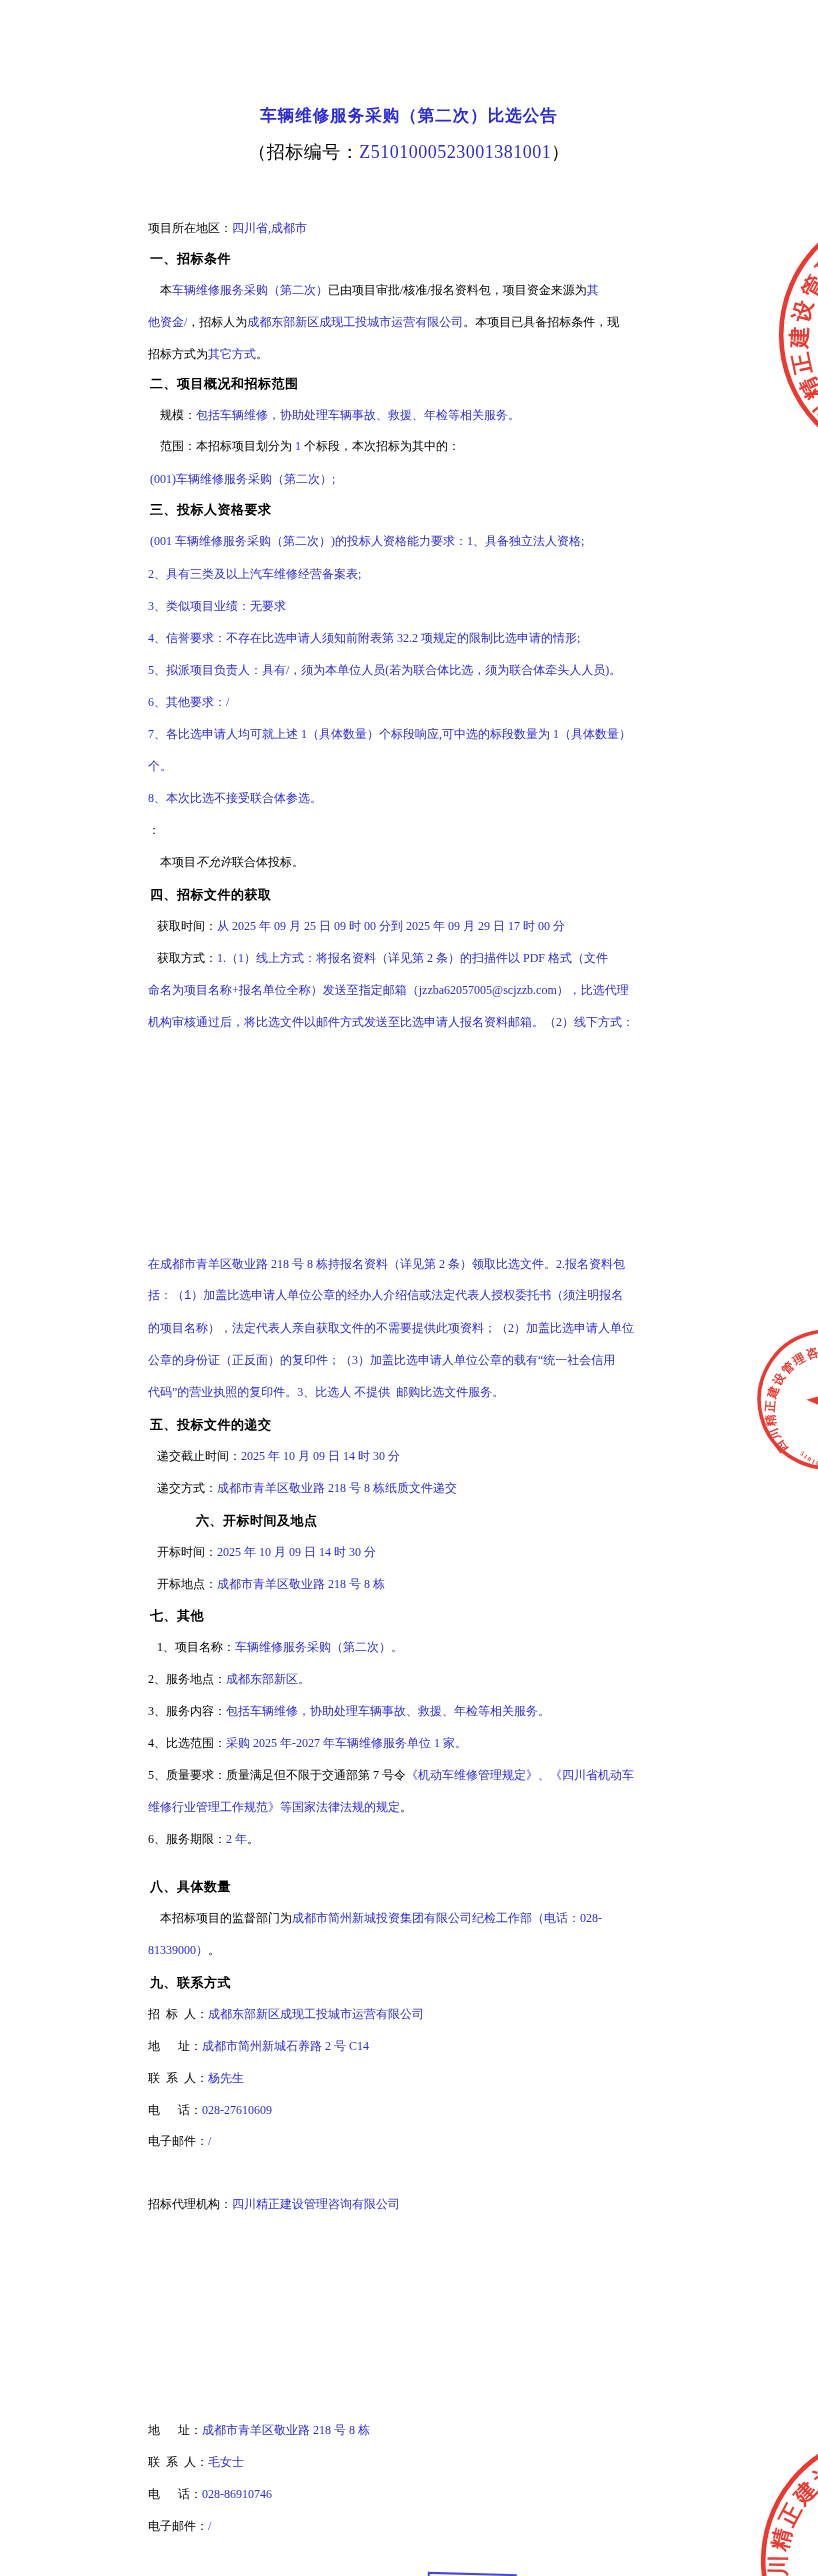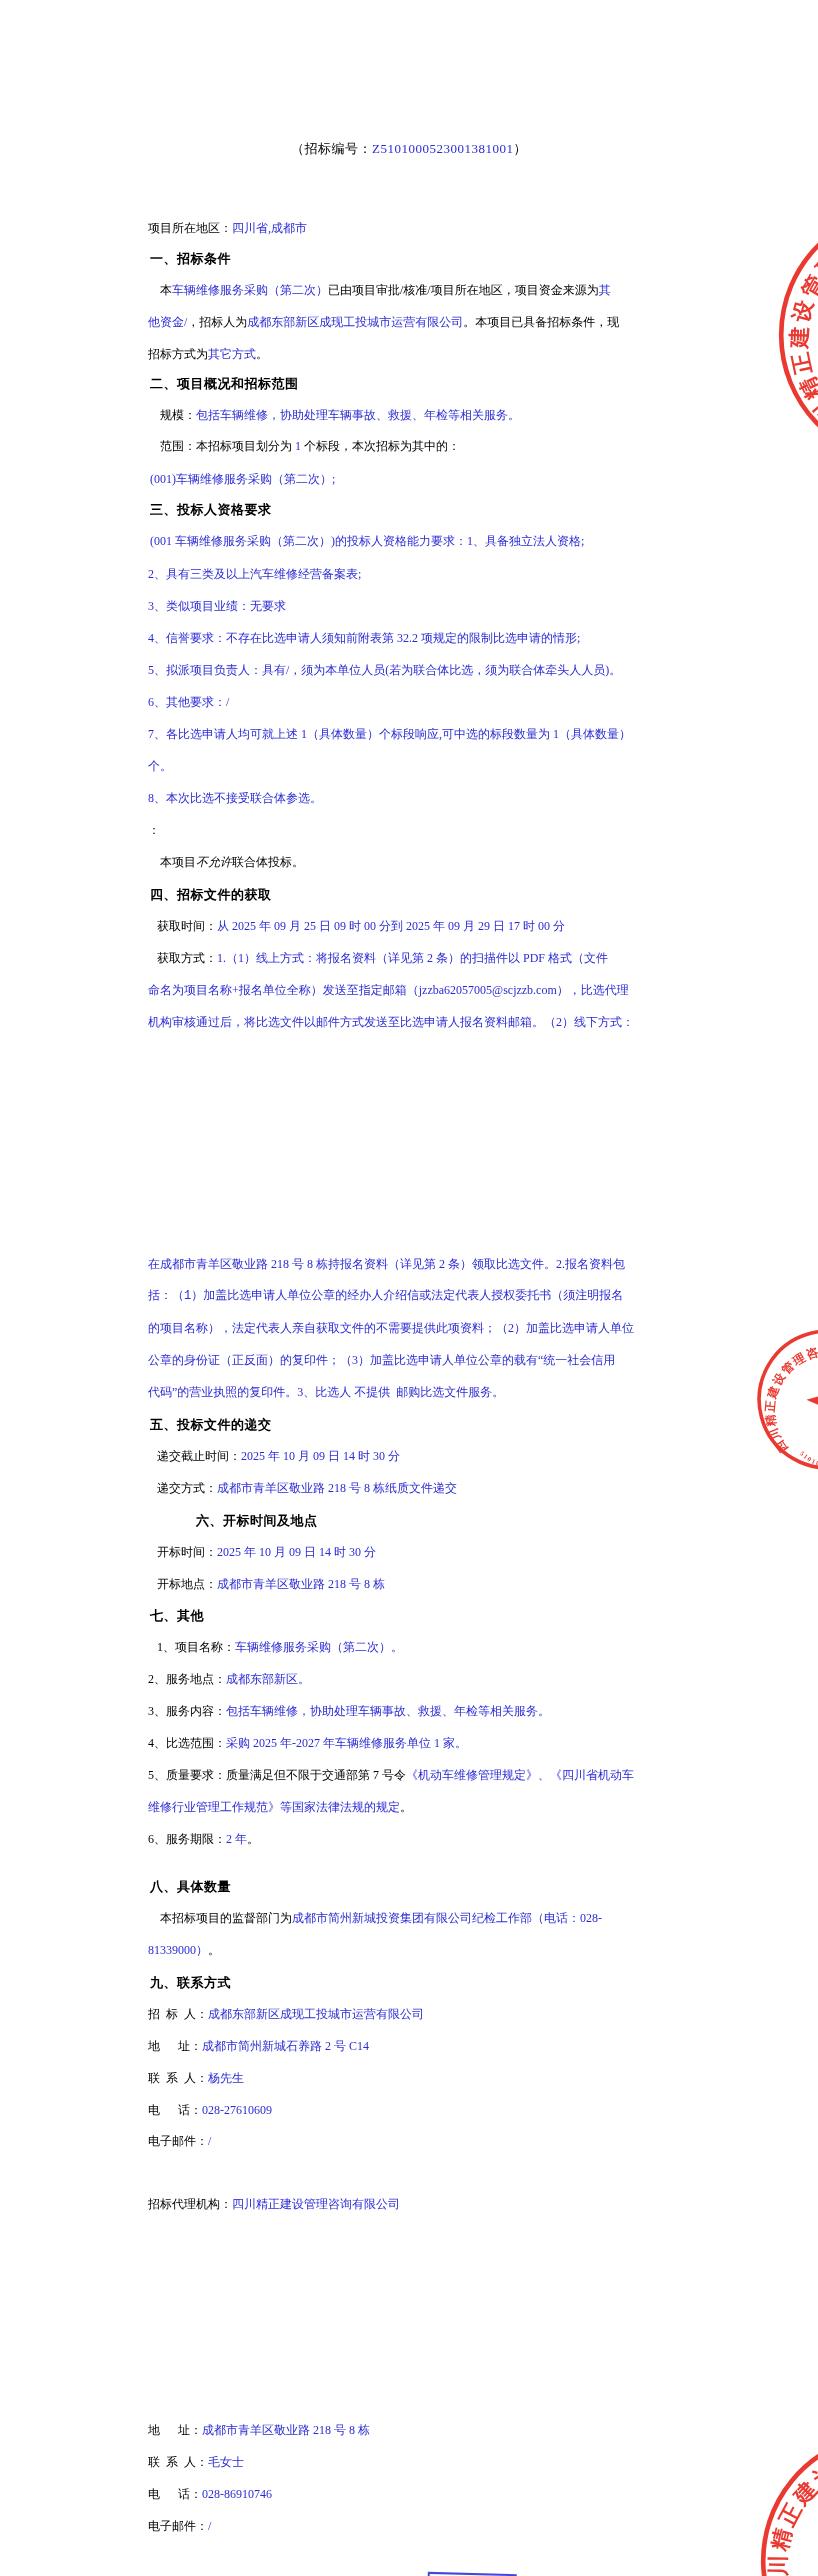--- a/index.html
+++ b/index.html
@@ -6,46 +6,47 @@
   #page{position:relative;width:818px;height:3468px;background:#ffffff;overflow:hidden;
         font-family:"Liberation Serif",serif;color:#000;}
   .line{position:absolute;font-size:12px;line-height:15.5px;white-space:pre;}
   .line.heading{font-size:13px;font-weight:bold;letter-spacing:0.5px;}
   .seg-b{color:#2b2bd5;}
   .seg-bi{color:#000000;font-style:italic;}
   .seg-k{color:#000;}
   #doc-title{position:absolute;top:105px;left:0;width:818px;text-align:center;
              font-size:16.5px;font-weight:bold;color:#2b2bd5;letter-spacing:1px;}
   #doc-subtitle{position:absolute;top:140px;left:0;width:818px;text-align:center;
-             font-size:13px;color:#000;letter-spacing:0.5px;}
+             font-size:18px;color:#000;letter-spacing:0.5px;}
   #doc-subtitle .seg-b{font-weight:normal;}
   
   #personnel-stamp{position:absolute;left:427px;top:2573px;width:89px;height:62px;
       border:2.1px solid rgba(35,35,221,.85);transform:rotate(1.5deg);
       color:rgba(35,35,221,.92);font-weight:bold;font-size:6px;line-height:11px;
       white-space:nowrap;padding:1.5px 1px 0 2.1px;box-sizing:border-box;
       mix-blend-mode:multiply;z-index:5;}
   
   .seal{position:absolute;mix-blend-mode:multiply;opacity:.92;z-index:6;pointer-events:none;}
   .sealring{fill:none;stroke:#e8281e;}
   .sealfill{fill:#e8281e;}
   .sealtext{fill:#e8281e;font-weight:bold;font-family:"Liberation Serif",serif;}
 </style>
 </head>
 <body>
 
 <div id="page">
 
+  <div id="doc-title">车辆维修服务采购（第二次）比选公告</div>
 
   <div id="doc-subtitle"><span class="seg-k">（招标编号：</span><span class="seg-b">Z5101000523001381001</span><span class="seg-k">）</span></div>
 
   <div id="doc-lines">
       <div class="line" style="top: 221px; left: 148px;"><span class="seg-k">项目所在地区：</span><span class="seg-b">四川省,成都市</span></div>
       <div class="line heading" style="top: 251px; left: 150px;"><span class="seg-k">一、招标条件</span></div>
-      <div class="line" style="top: 283px; left: 160px;"><span class="seg-k">本</span><span class="seg-b">车辆维修服务采购（第二次）</span><span class="seg-k">已由项目审批/核准/项目所在地区，项目资金来源为</span><span class="seg-b">其</span></div>
+      <div class="line" style="top: 283px; left: 160px;"><span class="seg-k">本</span><span class="seg-b">车辆维修服务采购（第二次）</span><span class="seg-k">已由项目审批/核准/报名资料包，项目资金来源为</span><span class="seg-b">其</span></div>
       <div class="line" style="top: 315px; left: 148px;"><span class="seg-b">他资金/</span><span class="seg-k">，招标人为</span><span class="seg-b">成都东部新区成现工投城市运营有限公司</span><span class="seg-k">。本项目已具备招标条件，现</span></div>
       <div class="line" style="top: 347px; left: 148px;"><span class="seg-k">招标方式为</span><span class="seg-b">其它方式</span><span class="seg-k">。</span></div>
       <div class="line heading" style="top: 376px; left: 150px;"><span class="seg-k">二、项目概况和招标范围</span></div>
       <div class="line" style="top: 408px; left: 160px;"><span class="seg-k">规模：</span><span class="seg-b">包括车辆维修，协助处理车辆事故、救援、年检等相关服务。</span></div>
       <div class="line" style="top: 439px; left: 160px;"><span class="seg-k">范围：本招标项目划分为 </span><span class="seg-b">1</span><span class="seg-k"> 个标段，本次招标为其中的：</span></div>
       <div class="line" style="top: 472px; left: 150px;"><span class="seg-b">(001)车辆维修服务采购（第二次）;</span></div>
       <div class="line heading" style="top: 502px; left: 150px;"><span class="seg-k">三、投标人资格要求</span></div>
       <div class="line" style="top: 534px; left: 150px;"><span class="seg-b">(001 车辆维修服务采购（第二次）)的投标人资格能力要求：1、具备独立法人资格;</span></div>
       <div class="line" style="top: 567px; left: 148px;"><span class="seg-b">2、具有三类及以上汽车维修经营备案表;</span></div>
       <div class="line" style="top: 599px; left: 148px;"><span class="seg-b">3、类似项目业绩：无要求</span></div>

